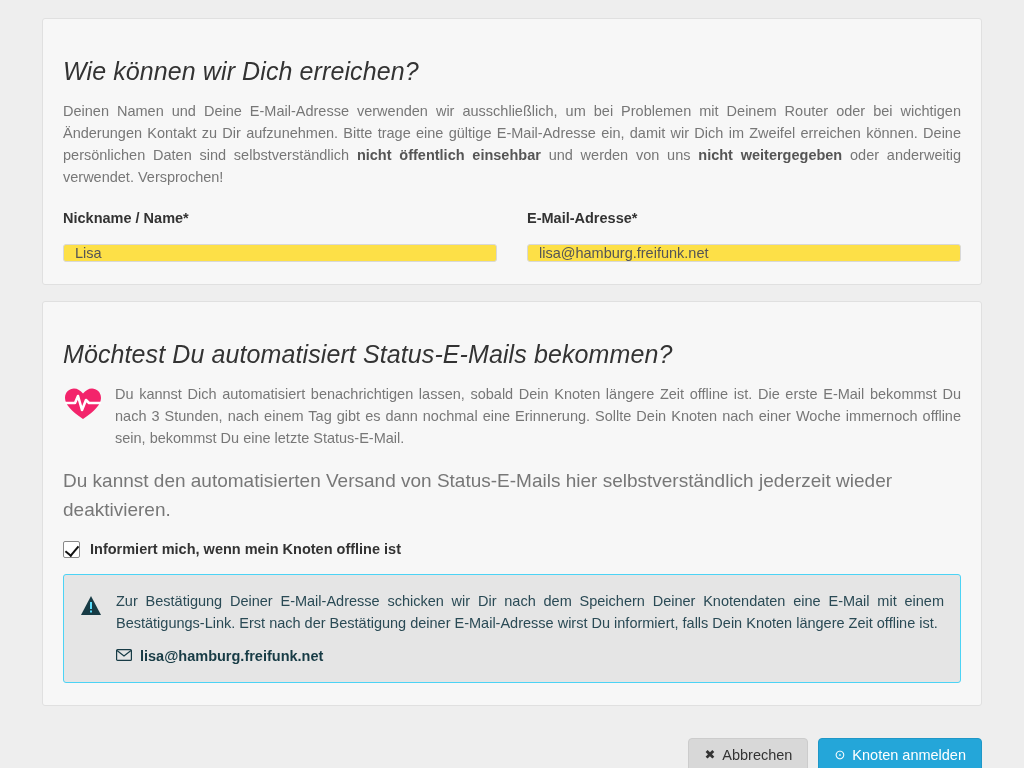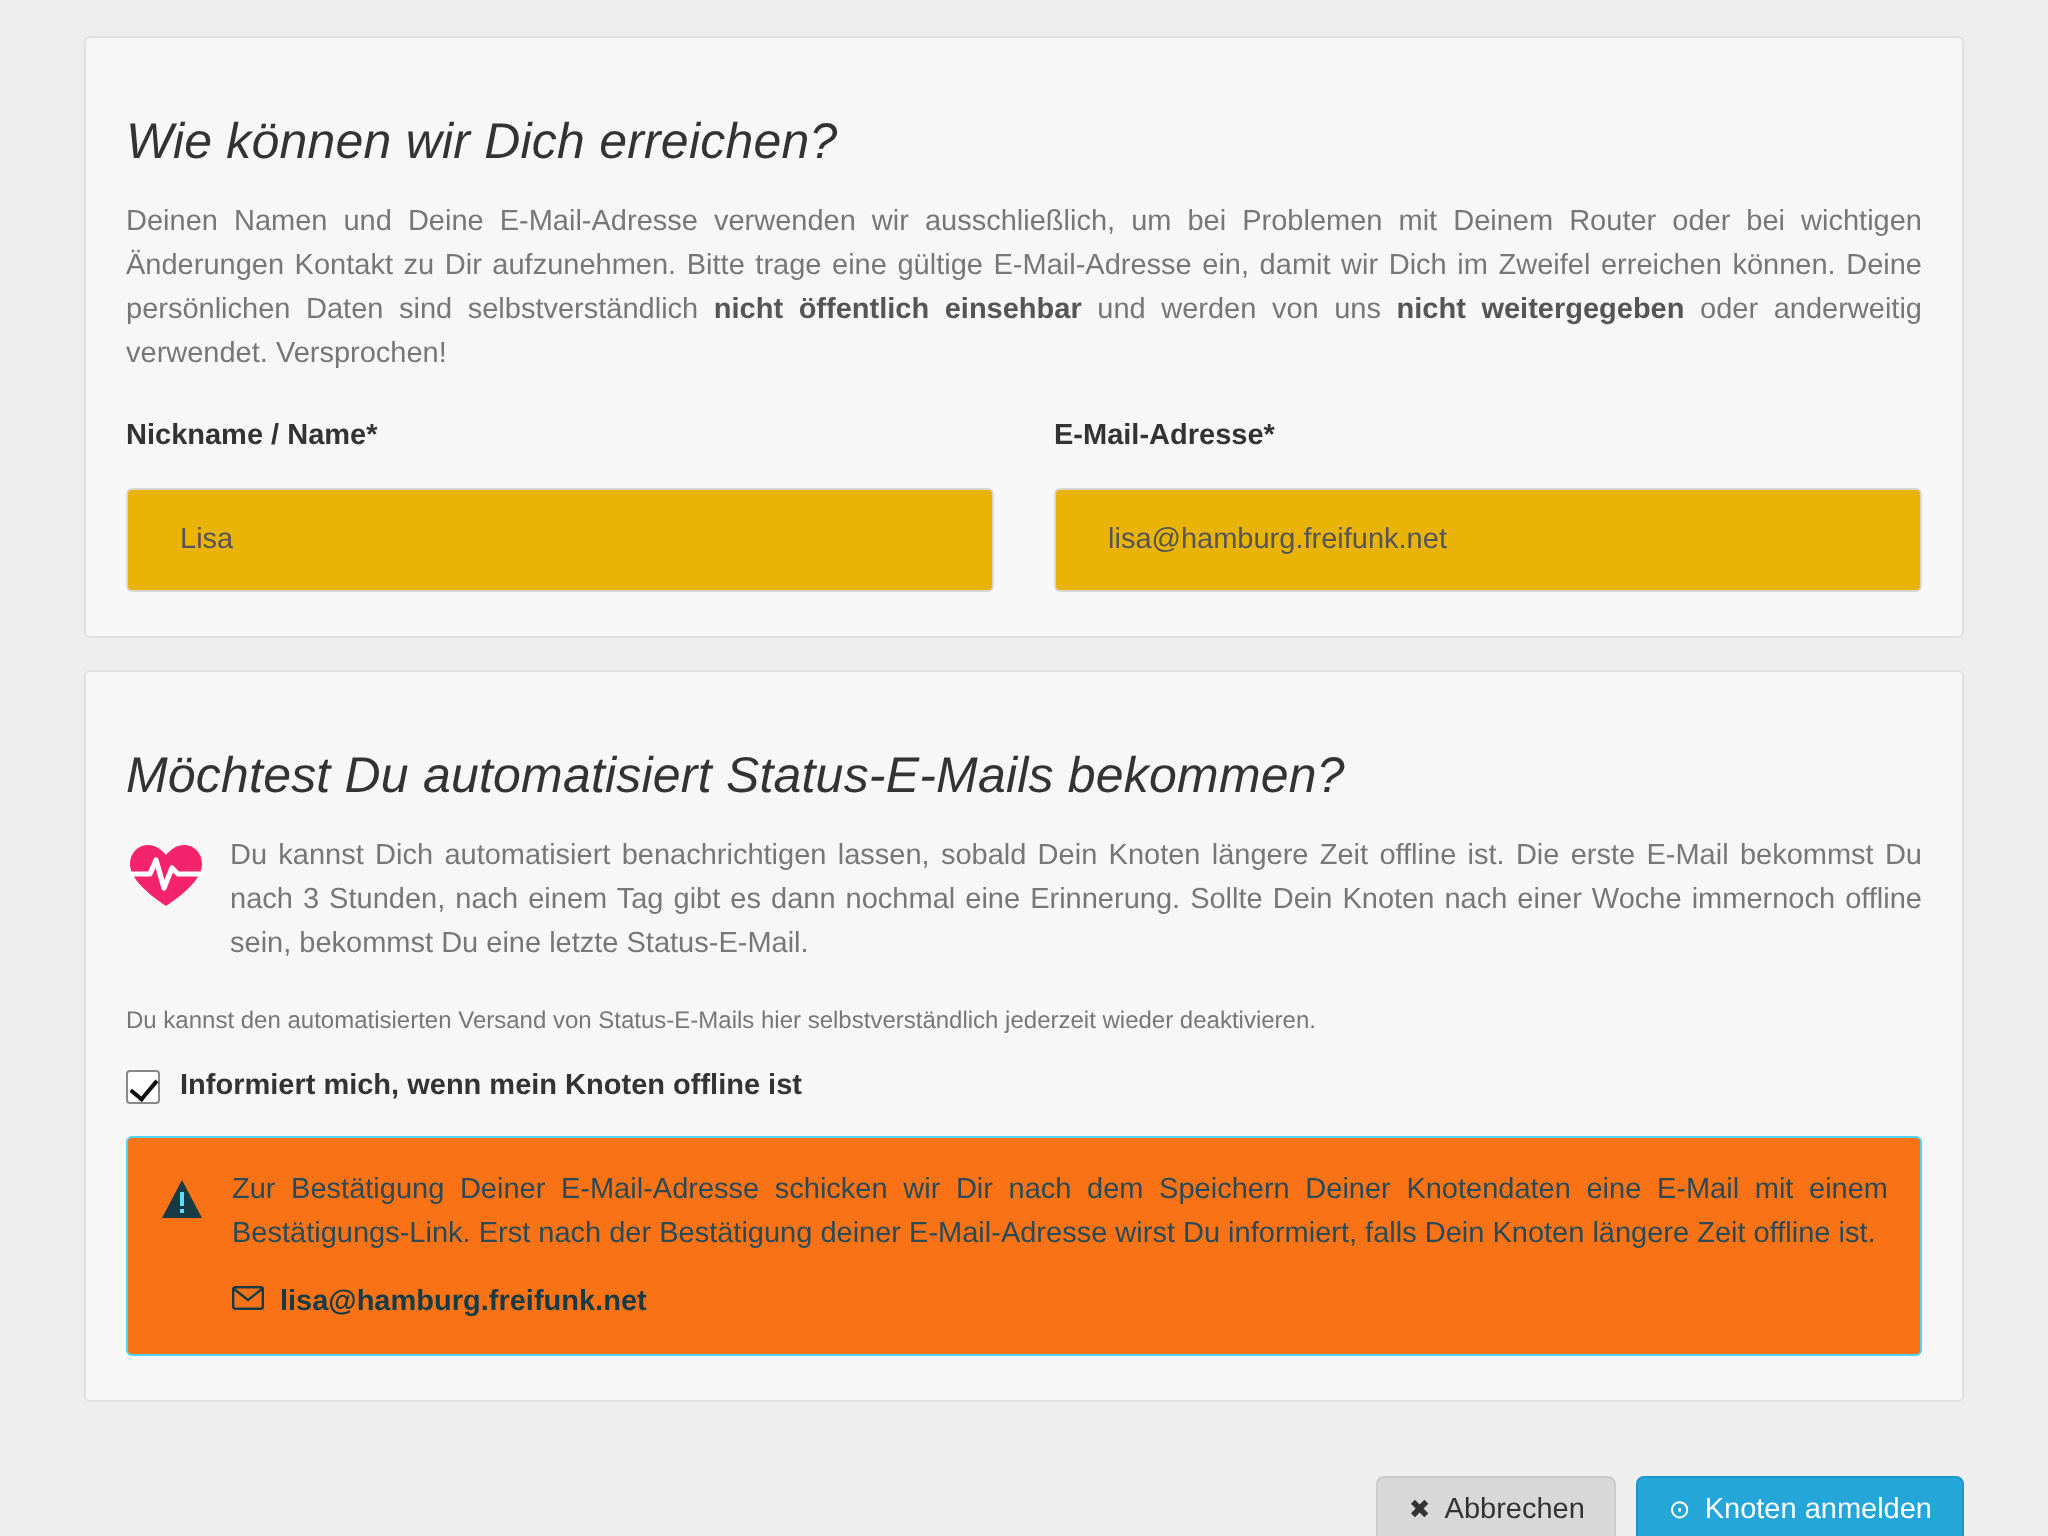--- a/index.html
+++ b/index.html
@@ -59,26 +59,26 @@
   .form-label {
     display: block;
     font-size: 14.5px;
     font-weight: bold;
     color: #333333;
     margin-bottom: 18px;
   }
   .form-label .req { color: #333333; font-weight: bold; }
   .form-control {
     width: 100%;
-    height: 52px;
-    padding: 6px 26px;
+    height: 18px;
+    padding: 6px 11px;
     font-size: 14.5px;
     font-family: "Liberation Sans", sans-serif;
     color: #555555;
-    background: #eab308;
+    background: #fde047;
     border: 1px solid #d8d8d8;
     border-radius: 3px;
     outline: none;
   }
 
   
   .status-row {
     display: flex;
     align-items: flex-start;
     gap: 12px;
@@ -88,21 +88,21 @@
   .heart-icon {
     flex: 0 0 auto;
     width: 40px;
     height: 34px;
     position: relative;
     margin-top: 4px;
   }
   .status-row p { margin: 0; }
 
   .note-text {
-    font-size: 12px;
+    font-size: 19px;
     line-height: 1.52;
     color: #777777;
     margin: 18px 0 0 0;
   }
 
   
   .checkbox-line {
     display: flex;
     gap: 10px;
     margin-top: 16px;
@@ -129,21 +129,21 @@
   }
   .cb-label {
     font-size: 14.5px;
     font-weight: bold;
     color: #333333;
   }
 
   
   .alert {
     margin-top: 16px;
-    background: #f97316;
+    background: #e5e5e5;
     border: 1px solid #4cd3f5;
     border-radius: 3px;
     padding: 16px 16px 18px 16px;
     display: flex;
     gap: 14px;
   }
   .alert-icon {
     flex: 0 0 auto;
     width: 22px;
     height: 22px;

